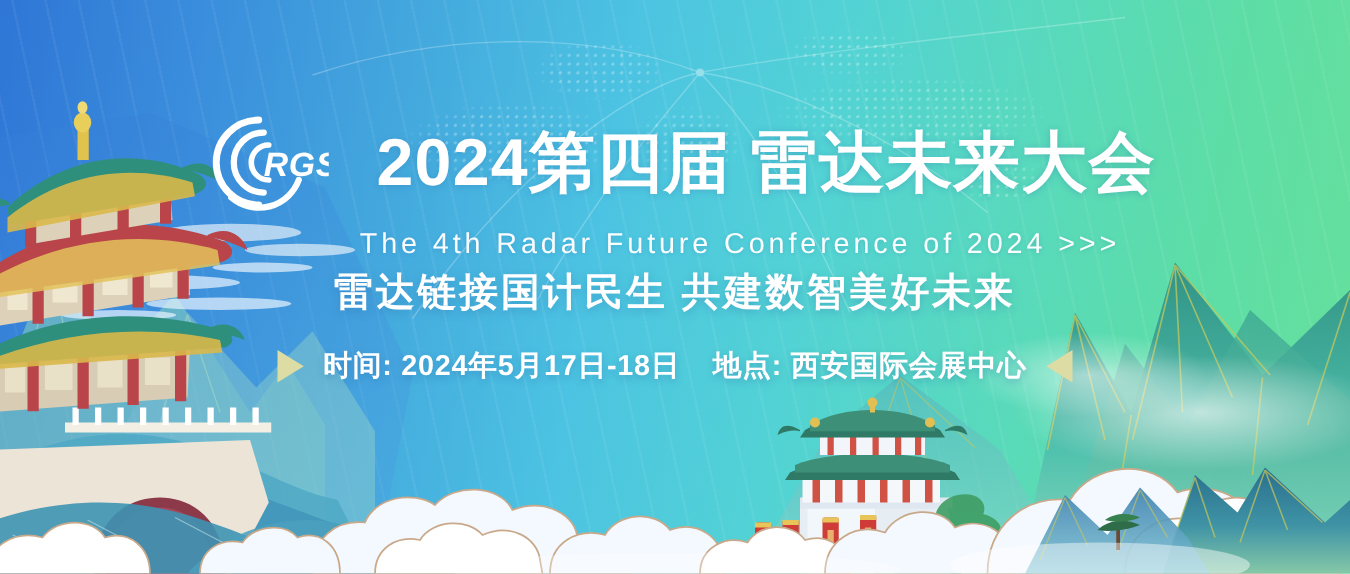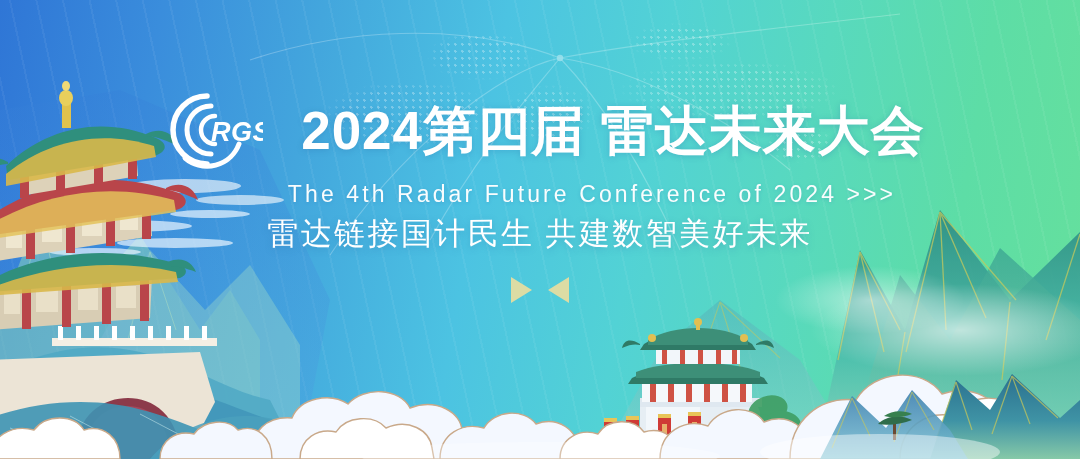--- a/index.html
+++ b/index.html
@@ -68,21 +68,21 @@
     letter-spacing:3.1px;
     white-space:nowrap;
     opacity:.97;
     text-shadow:0 1px 4px rgba(40,110,170,.28);
   }
   .slogan{
     position:absolute;left:0;top:213px;width:1080px;
     text-align:center;
     color:#ffffff;
     font-size:31px;
-    font-weight:400;
+    font-weight:700;
     letter-spacing:2.4px;
     white-space:nowrap;
     text-shadow:0 2px 7px rgba(40,110,170,.35);
   }
   .infoline{
     position:absolute;left:0;top:277px;width:1080px;
     display:flex;align-items:center;justify-content:center;gap:16px;
     color:#ffffff;
     font-size:23px;
     font-weight:700;
@@ -414,16 +414,20 @@
       </svg>
       <div class="main-title">2024第四届 雷达未来大会</div>
     </div>
     <div class="subtitle">The 4th Radar Future Conference of 2024 &gt;&gt;&gt;</div>
   </div>
 
   <div class="slogan">雷达链接国计民生  共建数智美好未来</div>
 
   <div class="infoline">
     <span class="tri tri-r"></span>
+    <span class="info-text">
+      <span>时间: 2024年5月17日-18日</span>
+      <span>地点: 西安国际会展中心</span>
+    </span>
     <span class="tri tri-l"></span>
   </div>
 
 </div>
 
 </body></html>

